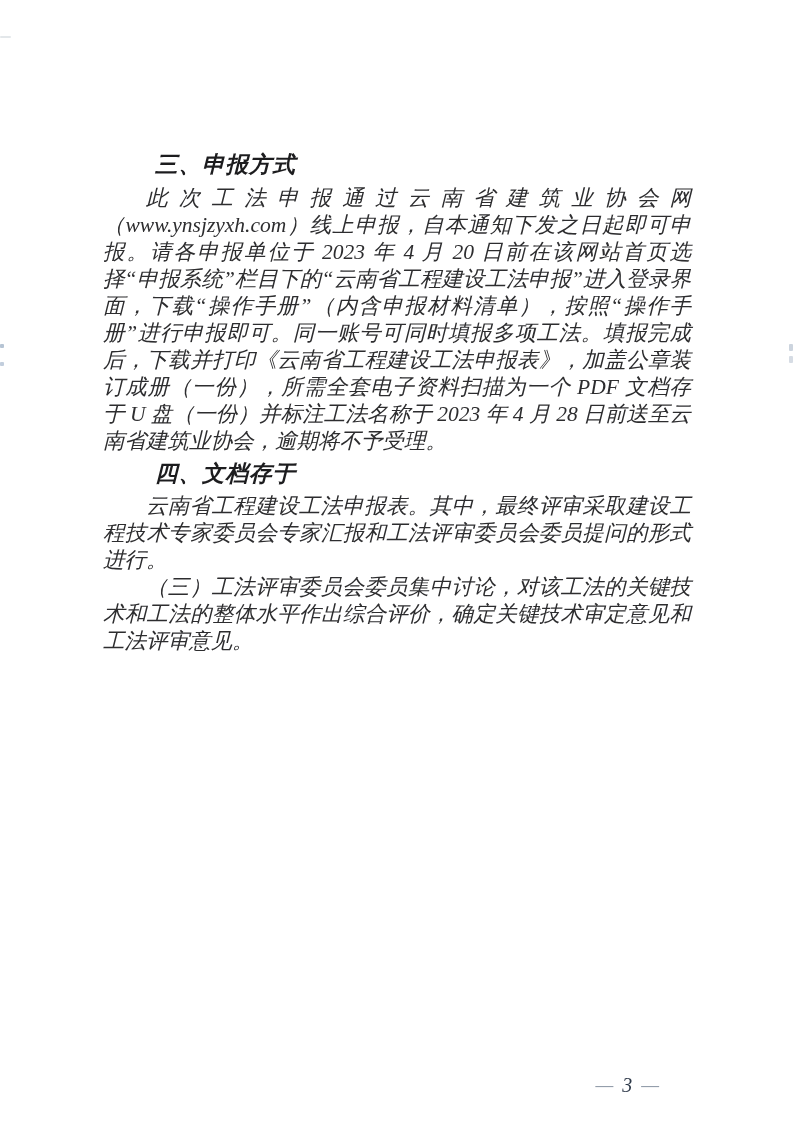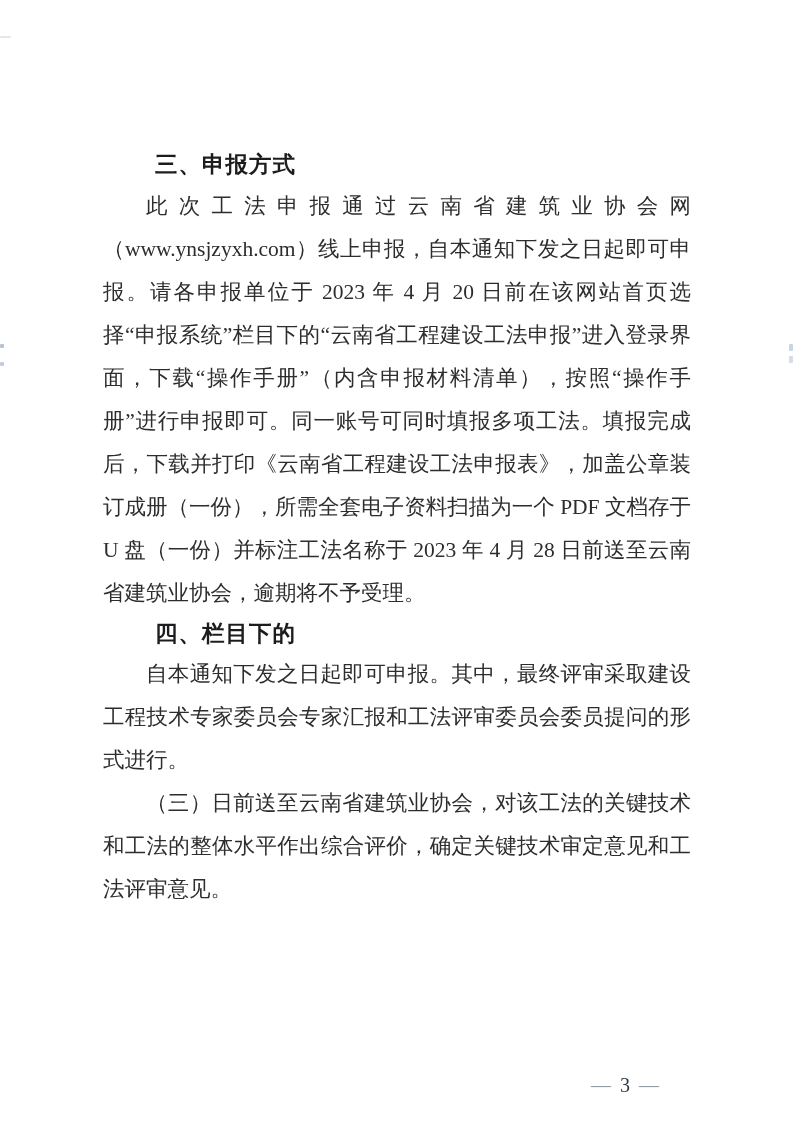--- a/index.html
+++ b/index.html
@@ -7,41 +7,42 @@
     padding: 0;
     background: #ffffff;
   }
   .page {
     position: relative;
     width: 793px;
     height: 1121px;
     background: #ffffff;
     overflow: hidden;
     font-family: "Liberation Serif", "DejaVu Serif", serif;
+    font-style: italic;
   }
   .content {
     position: absolute;
     left: 103px;
     top: 146px;
     width: 588px;
     color: #2d2d2f;
   }
   .section-heading {
     margin: 0 0 0 52px;
     font-family: "Liberation Sans", "DejaVu Sans", sans-serif;
     font-weight: 700;
     font-size: 22.5px;
     line-height: 38.7px;
     color: #1c1c1e;
     letter-spacing: 1px;
   }
   .body-paragraph {
     margin: 0;
     font-size: 21.5px;
-    line-height: 43px;
+    line-height: 27px;
     text-align: justify;
     text-indent: 2em;
     color: #2d2d2f;
   }
   .page-footer {
     position: absolute;
     top: 1049px;
     right: 134px;
     font-size: 20px;
     line-height: 24px;
@@ -69,27 +70,27 @@
 <body>
 
 <div class="page">
 
   <div class="content">
 
     <h2 class="section-heading">三、申报方式</h2>
 
     <p class="body-paragraph">此次工法申报通过云南省建筑业协会网（www.ynsjzyxh.com）线上申报，自本通知下发之日起即可申报。请各申报单位于 2023 年 4 月 20 日前在该网站首页选择“申报系统”栏目下的“云南省工程建设工法申报”进入登录界面，下载“操作手册”（内含申报材料清单），按照“操作手册”进行申报即可。同一账号可同时填报多项工法。填报完成后，下载并打印《云南省工程建设工法申报表》，加盖公章装订成册（一份），所需全套电子资料扫描为一个 PDF 文档存于 U 盘（一份）并标注工法名称于 2023 年 4 月 28 日前送至云南省建筑业协会，逾期将不予受理。</p>
 
-    <h2 class="section-heading">四、栏目下的</h2>
+    <h2 class="section-heading">四、文档存于</h2>
 
-    <p class="body-paragraph">自本通知下发之日起即可申报。其中，最终评审采取建设工程技术专家委员会专家汇报和工法评审委员会委员提问的形式进行。</p>
+    <p class="body-paragraph">云南省工程建设工法申报表。其中，最终评审采取建设工程技术专家委员会专家汇报和工法评审委员会委员提问的形式进行。</p>
 
 
 
-    <p class="body-paragraph">（三）日前送至云南省建筑业协会，对该工法的关键技术和工法的整体水平作出综合评价，确定关键技术审定意见和工法评审意见。</p>
+    <p class="body-paragraph">（三）工法评审委员会委员集中讨论，对该工法的关键技术和工法的整体水平作出综合评价，确定关键技术审定意见和工法评审意见。</p>
 
   </div>
 
   <div class="page-footer">
     <span class="footer-dash">—</span><span class="footer-number">3</span><span class="footer-dash">—</span>
   </div>
 
   <div class="scan-artifact artifact-topleft-line"></div>
   <div class="scan-artifact artifact-left-mark-1"></div>
   <div class="scan-artifact artifact-left-mark-2"></div>

